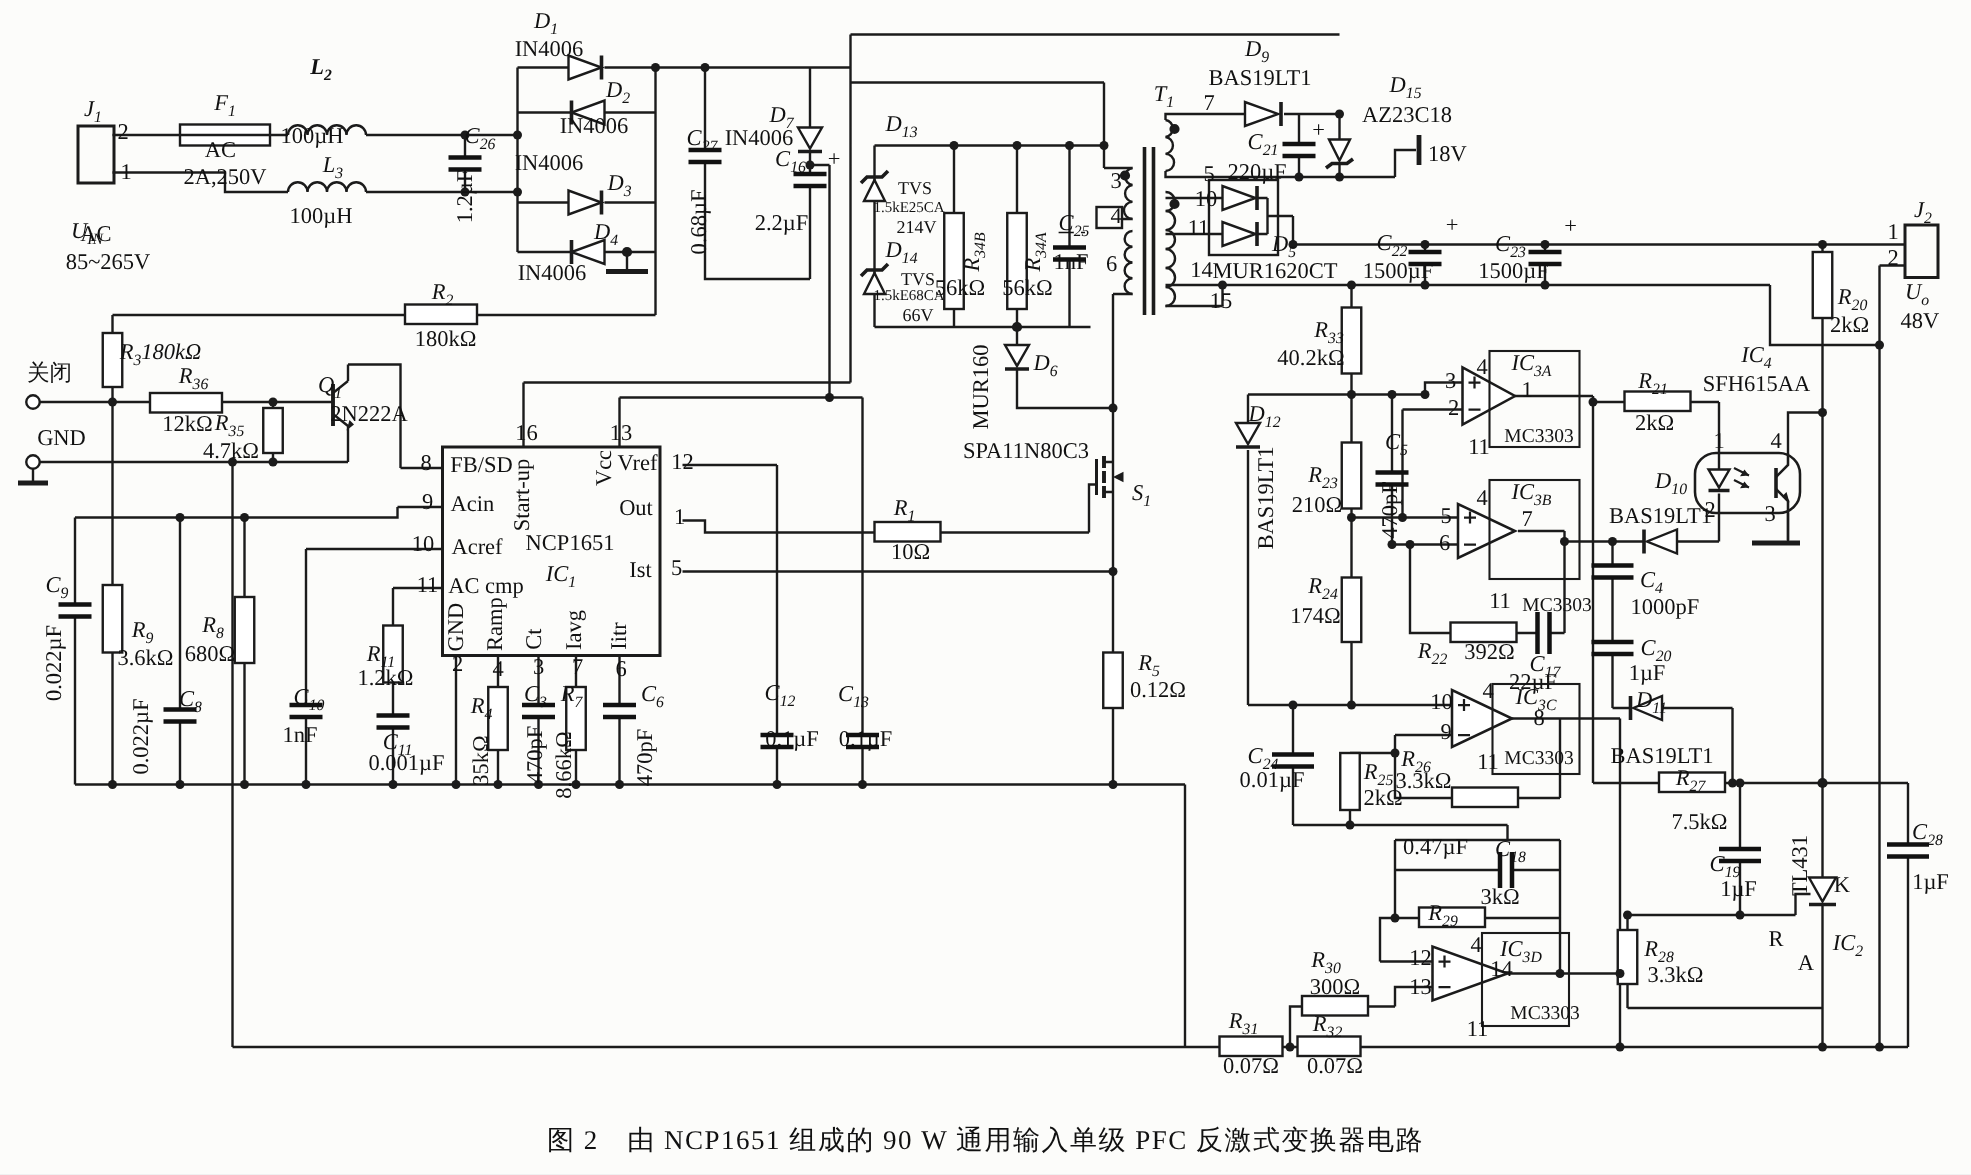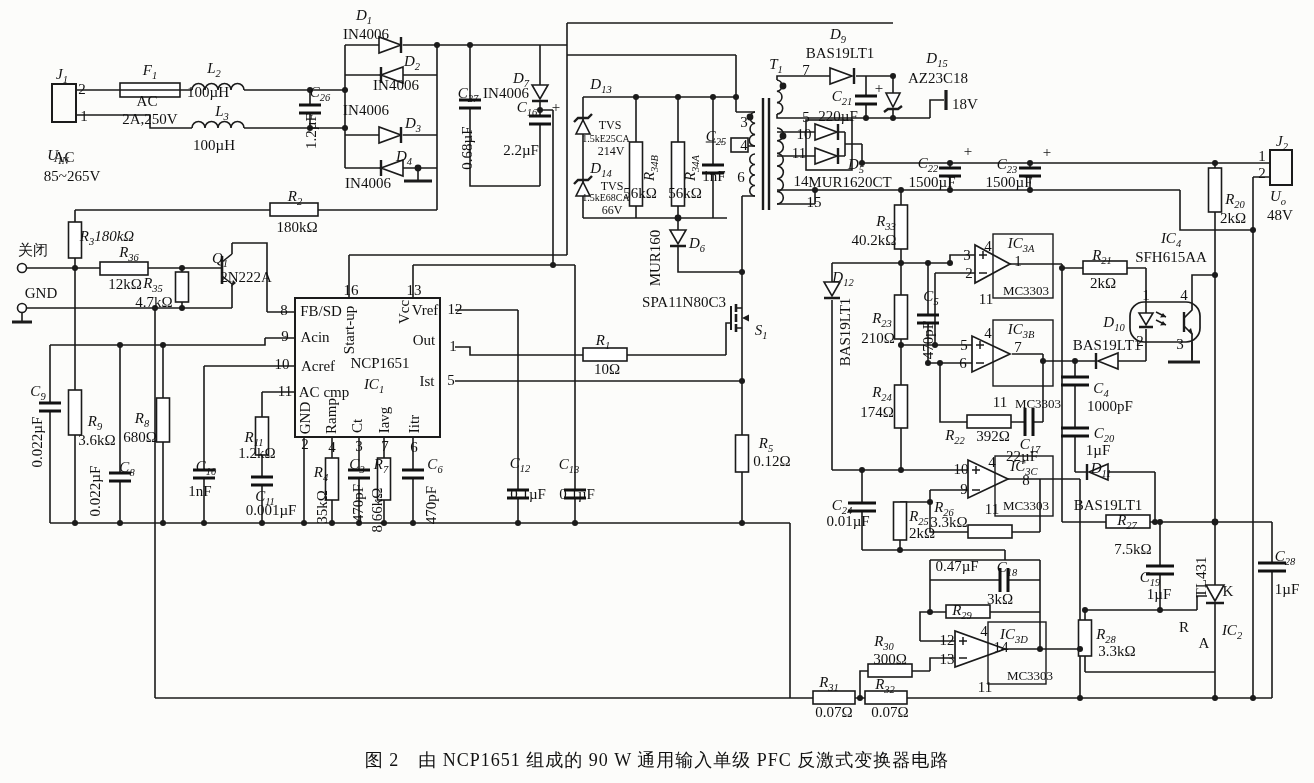--- a/index.html
+++ b/index.html
@@ -321,21 +321,21 @@
   <div id="labels">
       <div class="lbl it" style="left: 62px; top: 74px;">J<sub>1</sub></div>
       <div class="lbl" style="left: 82px; top: 89px;">2</div>
       <div class="lbl" style="left: 84px; top: 116px;">1</div>
       <div class="lbl it" style="left: 58px; top: 155px;">U<sub>IN</sub></div>
       <div class="lbl" style="left: 64px; top: 157px;">AC</div>
       <div class="lbl" style="left: 72px; top: 176px;">85~265V</div>
       <div class="lbl it" style="left: 150px; top: 70px;">F<sub>1</sub></div>
       <div class="lbl" style="left: 147px; top: 101px;">AC</div>
       <div class="lbl" style="left: 150px; top: 119px;">2A,250V</div>
-      <div class="lbl it" style="left: 214px; top: 68px;">L<sub>2</sub></div>
+      <div class="lbl it" style="left: 214px; top: 46px; font-weight: bold;">L<sub>2</sub></div>
       <div class="lbl" style="left: 208px; top: 92px;">100µH</div>
       <div class="lbl it" style="left: 222px; top: 111px;">L<sub>3</sub></div>
       <div class="lbl" style="left: 214px; top: 145px;">100µH</div>
       <div class="lbl it" style="left: 320px; top: 92px;">C<sub>26</sub></div>
       <div class="lbl r90" style="left: 311px; top: 131px;">1.2µF</div>
       <div class="lbl it" style="left: 364px; top: 15px;">D<sub>1</sub></div>
       <div class="lbl" style="left: 366px; top: 34px;">IN4006</div>
       <div class="lbl it" style="left: 412px; top: 61px;">D<sub>2</sub></div>
       <div class="lbl" style="left: 396px; top: 85px;">IN4006</div>
       <div class="lbl" style="left: 366px; top: 110px;">IN4006</div>
@@ -365,21 +365,21 @@
       <div class="lbl" style="left: 606px; top: 139px; font-size: 10px;">1.5kE25CA</div>
       <div class="lbl" style="left: 611px; top: 151px; font-size: 12px;">214V</div>
       <div class="lbl it" style="left: 601px; top: 168px;">D<sub>14</sub></div>
       <div class="lbl" style="left: 612px; top: 186px; font-size: 12px;">TVS</div>
       <div class="lbl" style="left: 606px; top: 198px; font-size: 10px;">1.5kE68CA</div>
       <div class="lbl" style="left: 612px; top: 210px; font-size: 12px;">66V</div>
       <div class="lbl it r90" style="left: 649px; top: 168px;">R<sub>34B</sub></div>
       <div class="lbl" style="left: 640px; top: 193px;">56kΩ</div>
       <div class="lbl it r90" style="left: 690px; top: 168px;">R<sub>34A</sub></div>
       <div class="lbl" style="left: 685px; top: 193px;">56kΩ</div>
-      <div class="lbl it" style="left: 716px; top: 136px; text-decoration: underline;">C<sub>25</sub></div>
+      <div class="lbl it" style="left: 716px; top: 150px; text-decoration: underline;">C<sub>25</sub></div>
       <div class="lbl" style="left: 714px; top: 176px;">1nF</div>
       <div class="lbl it" style="left: 697px; top: 243px;">D<sub>6</sub></div>
       <div class="lbl r90" style="left: 655px; top: 258px;">MUR160</div>
       <div class="lbl" style="left: 684px; top: 302px;">SPA11N80C3</div>
       <div class="lbl it" style="left: 761px; top: 330px;">S<sub>1</sub></div>
       <div class="lbl it" style="left: 603px; top: 340px;">R<sub>1</sub></div>
       <div class="lbl" style="left: 607px; top: 369px;">10Ω</div>
       <div class="lbl it" style="left: 766px; top: 443px;">R<sub>5</sub></div>
       <div class="lbl" style="left: 772px; top: 461px;">0.12Ω</div>
       <div class="lbl it" style="left: 776px; top: 64px;">T<sub>1</sub></div>

